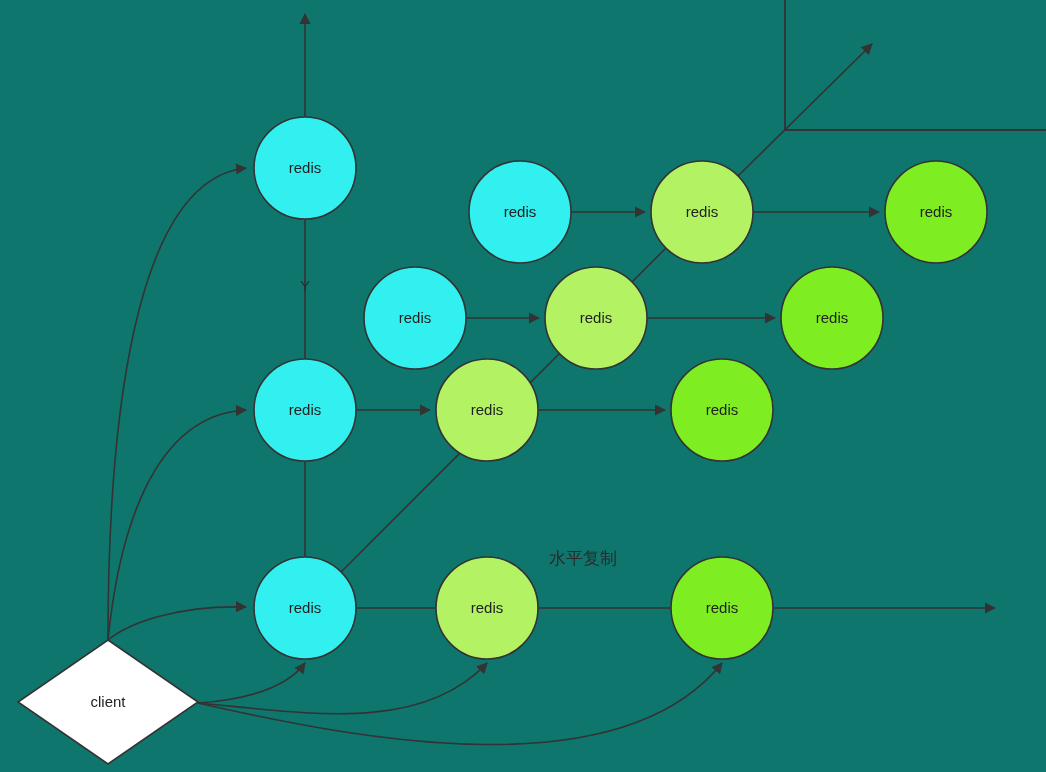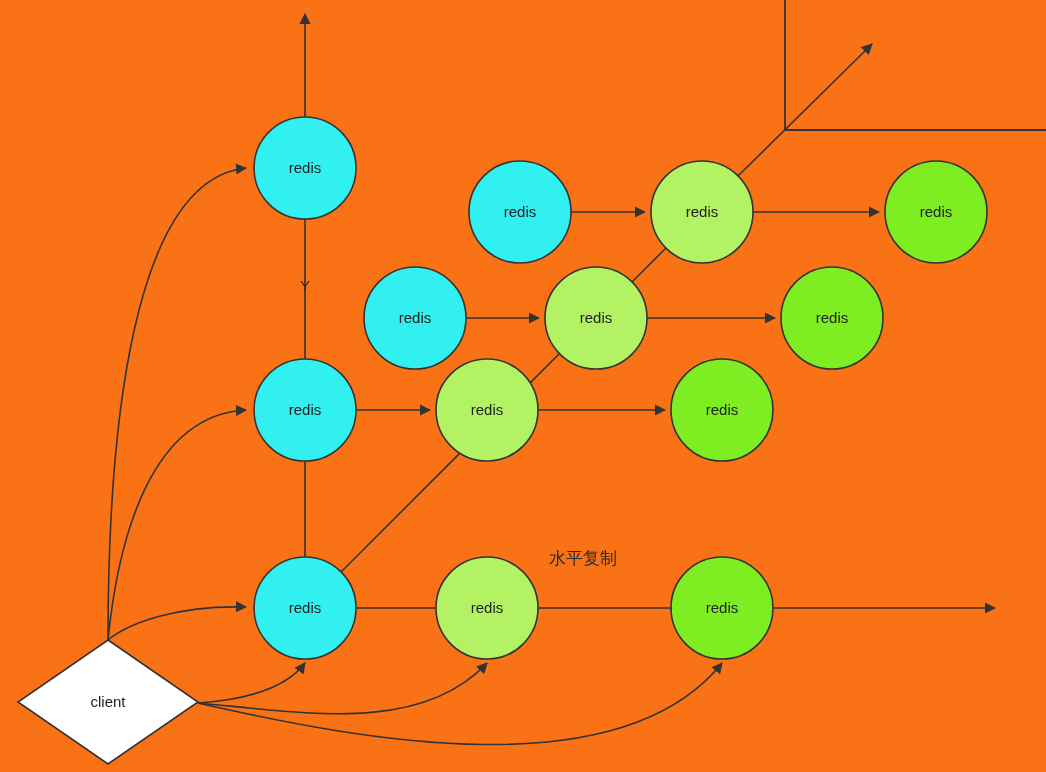--- a/index.html
+++ b/index.html
@@ -7,21 +7,21 @@
     padding: 0;
     background: #ffffff;
   }
   body {
     font-family: "Liberation Sans", "DejaVu Sans", sans-serif;
   }
   #canvas-wrap {
     position: relative;
     width: 1046px;
     height: 772px;
-    background: #f97316;
+    background: #0f766e;
     overflow: hidden;
   }
   svg#diagram {
     display: block;
     width: 1046px;
     height: 772px;
   }
   .node-label {
     font-family: "Liberation Sans", "DejaVu Sans", sans-serif;
     font-size: 15px;

